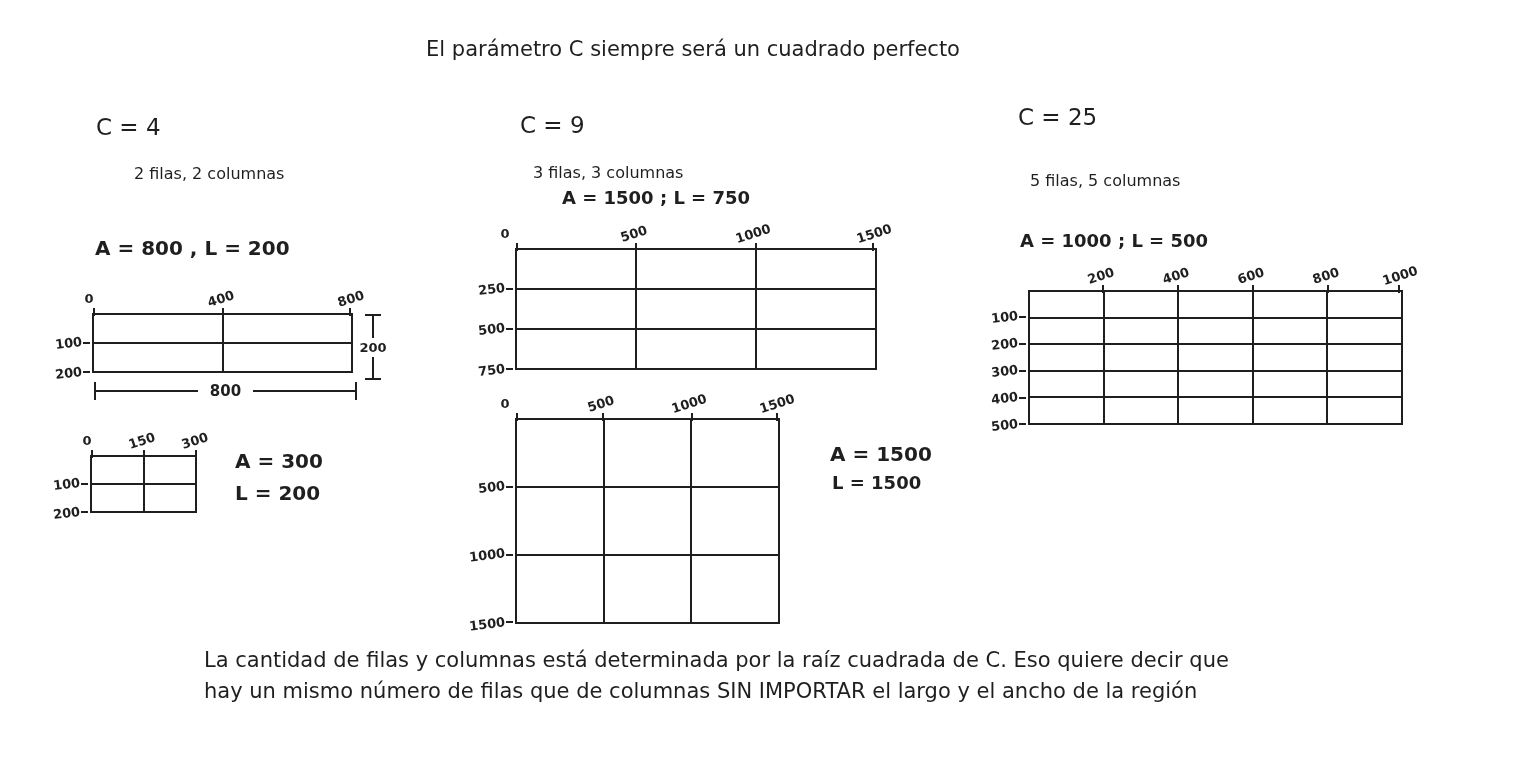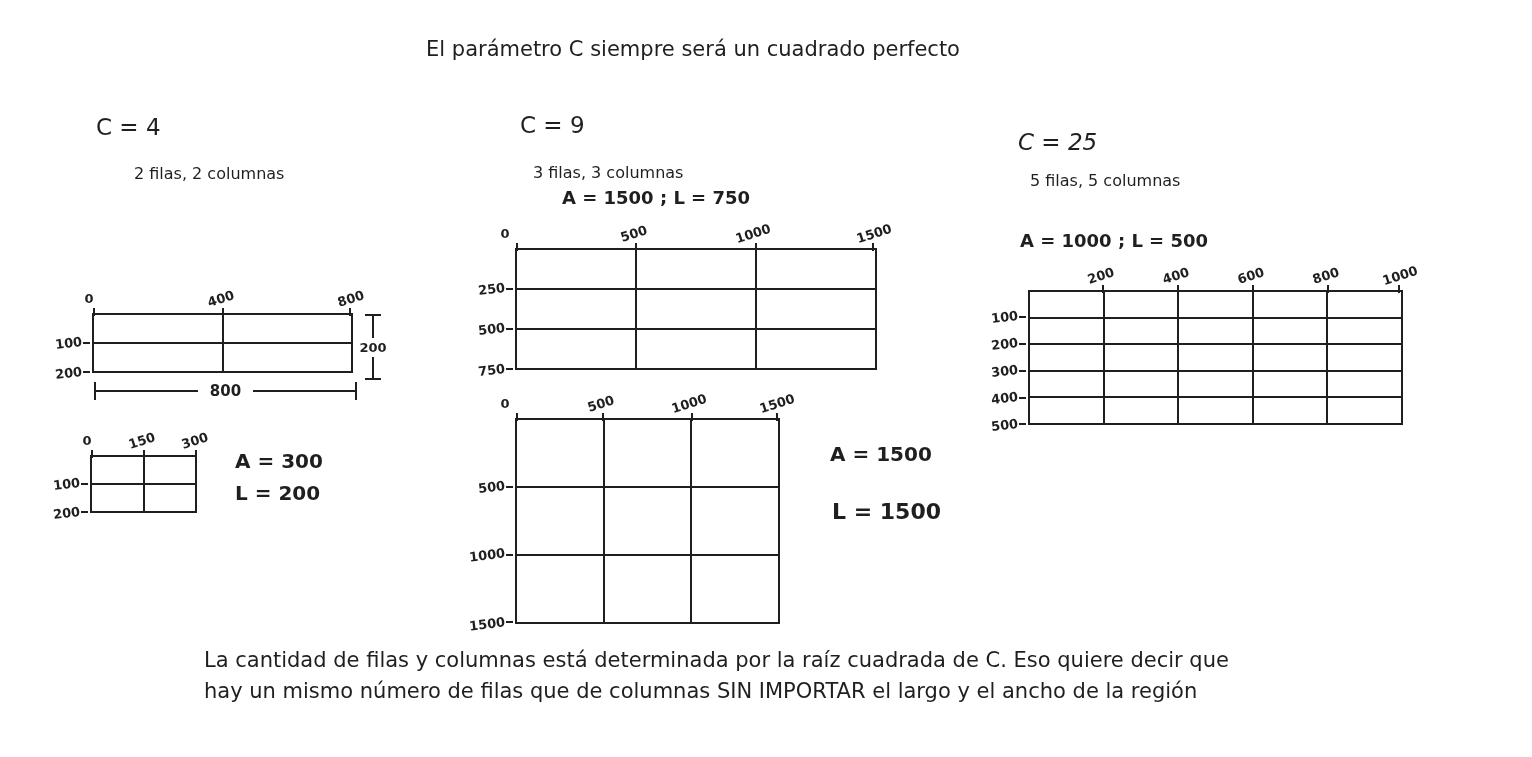--- a/index.html
+++ b/index.html
@@ -38,20 +38,21 @@
 </style>
 </head>
 <body>
 
 <div class="canvas">
 
   <div class="txt title" style="left:693px;top:37px;">El parámetro C siempre será un cuadrado perfecto</div>
 
   <div class="txt clabel" style="left:96px;top:114px;">C = 4</div>
   <div class="txt note" style="left:134px;top:164px;">2 filas, 2 columnas</div>
+  <div class="txt params" style="left:95px;top:236px;font-size:20px;">A = 800 ,  L = 200</div>
 
   <div class="fig" style="left:92px;top:313px;width:261px;height:60px;">
     <div class="gridbox">
       <i class="vl" style="left:50%;"></i>
       <i class="hl" style="top:50%;"></i>
     </div>
     <span class="tick tx" style="left:-3px;">0</span>
     <span class="tick tx slant" style="left:50%;">400</span>
     <span class="tick tx slant" style="left:100%;">800</span>
     <i class="tmx" style="left:2px;"></i>
@@ -133,23 +134,23 @@
     <i class="tmx" style="left:66.667%;"></i>
     <i class="tmx" style="left:99%;"></i>
     <span class="tick ty" style="top:33.333%;">500</span>
     <span class="tick ty" style="top:66.667%;">1000</span>
     <span class="tick ty" style="top:100%;">1500</span>
     <i class="tmy" style="top:33.333%;"></i>
     <i class="tmy" style="top:66.667%;"></i>
     <i class="tmy" style="top:99%;"></i>
   </div>
   <div class="txt sidelabel" style="left:830px;top:442px;font-size:20px;">A = 1500</div>
-  <div class="txt sidelabel" style="left:832px;top:499px;font-size:22px;">L = 1500</div>
+  <div class="txt sidelabel" style="left:832px;top:472px;font-size:18px;">L = 1500</div>
 
-  <div class="txt clabel" style="left:1018px;top:129px;font-style:italic;">C = 25</div>
+  <div class="txt clabel" style="left:1018px;top:104px;">C = 25</div>
   <div class="txt note" style="left:1030px;top:171px;">5 filas, 5 columnas</div>
   <div class="txt params" style="left:1020px;top:230px;">A = 1000 ;  L = 500</div>
 
   <div class="fig" style="left:1028px;top:290px;width:375px;height:135px;">
     <div class="gridbox">
       <i class="vl" style="left:20%;"></i>
       <i class="vl" style="left:40%;"></i>
       <i class="vl" style="left:60%;"></i>
       <i class="vl" style="left:80%;"></i>
       <i class="hl" style="top:20%;"></i>

